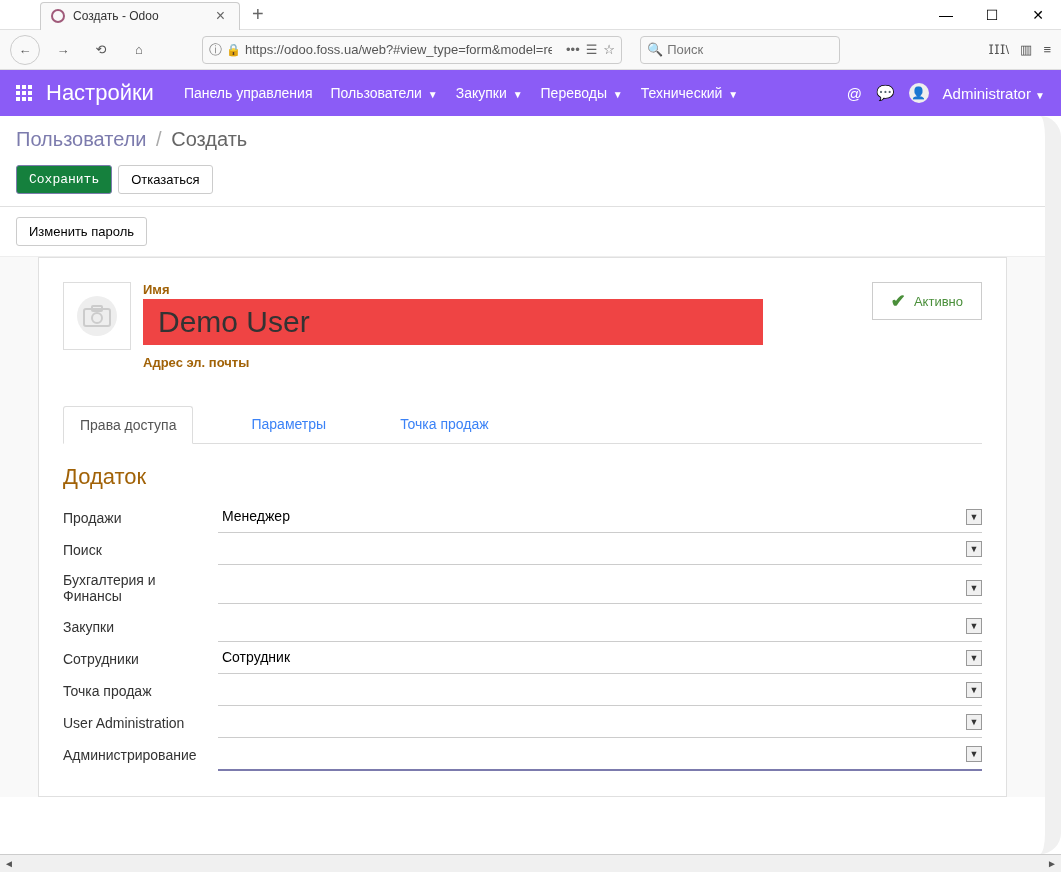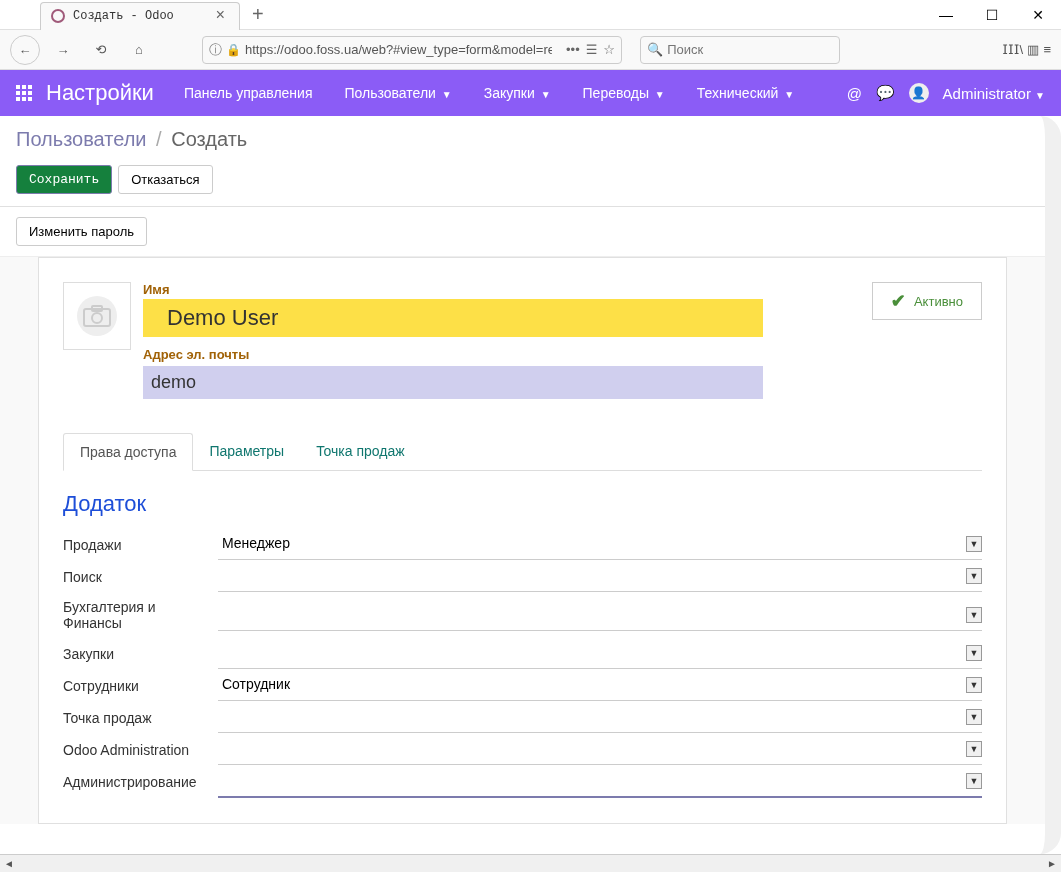--- a/index.html
+++ b/index.html
@@ -1,46 +1,46 @@
 <!DOCTYPE html>
 <html><head>
 <meta charset="utf-8">
 <style>
 * { box-sizing: border-box; margin: 0; padding: 0; }
 body { font-family: Arial, sans-serif; font-size: 13px; background: #fff; overflow: hidden; }
 
 
 .window-titlebar { height: 30px; background: #fff; display: flex; align-items: center; border-bottom: 1px solid #e0e0e0; }
 .tab-region { display: flex; align-items: center; height: 100%; padding-left: 40px; }
-.tab { display: flex; align-items: center; height: 28px; padding: 4px 10px; border: 1px solid #ccc; border-bottom: none; border-radius: 4px 4px 0 0; margin-top: 2px; min-width: 200px; background: #f9f9f9; font-family: Liberation Mono, monospace; }
+.tab { display: flex; align-items: center; height: 28px; padding: 4px 10px; border: 1px solid #ccc; border-bottom: none; border-radius: 4px 4px 0 0; margin-top: 2px; min-width: 200px; background: #f9f9f9; }
 .tab-favicon { width: 14px; height: 14px; border-radius: 50%; border: 2px solid #a05a7a; margin-right: 8px; }
 .tab-title { flex: 1; font-size: 12px; color: #333; }
 .tab-close { font-size: 16px; color: #666; cursor: pointer; padding: 0 4px; }
 .tab-new { font-size: 20px; color: #666; padding: 0 12px; cursor: pointer; }
 .window-controls { margin-left: auto; display: flex; }
 .win-btn { width: 46px; height: 30px; display: flex; align-items: center; justify-content: center; font-size: 14px; }
 
 .toolbar { height: 40px; background: #f9f9f9; border-bottom: 1px solid #ddd; display: flex; align-items: center; padding: 0 10px; gap: 8px; }
 .nav-btn { width: 30px; height: 30px; border: 1px solid #ccc; border-radius: 15px; display: flex; align-items: center; justify-content: center; color: #555; }
 .nav-btn.noborder { border: none; }
 .url-bar { flex: 1; max-width: 420px; height: 28px; border: 1px solid #ccc; border-radius: 4px; display: flex; align-items: center; padding: 0 6px; gap: 4px; margin-left: 40px; }
 .url-icon { font-size: 13px; color: #888; }
 .url-lock { color: #4caf50; font-size: 12px; }
 .url-text { flex: 1; font-size: 13px; color: #555; white-space: nowrap; overflow: hidden; }
 .url-actions { display: flex; gap: 6px; margin-left: 10px; color: #666; }
 .search-bar { width: 200px; height: 28px; border: 1px solid #ccc; border-radius: 4px; display: flex; align-items: center; padding: 0 6px; margin-left: 10px; }
 .search-icon { color: #888; margin-right: 4px; }
 .search-input { border: none; outline: none; font-size: 13px; flex: 1; background: transparent; }
-.br-right { margin-left: auto; display: flex; gap: 4px; color: #555; align-items: center; justify-content: flex-end; }
+.br-right { margin-left: auto; display: flex; gap: 11px; color: #555; align-items: center; justify-content: flex-end; }
 
 
 .app-navbar { height: 46px; background: #8b5cf6; display: flex; align-items: center; padding: 0 16px; color: #fff; }
 .apps-icon { margin-right: 14px; cursor: pointer; }
 .app-title { font-size: 22px; font-weight: 300; margin-right: 30px; }
-.nav-menu { display: flex; gap: 32px; font-size: 14px; }
+.nav-menu { display: flex; gap: 18px; font-size: 14px; }
 .nav-item { cursor: pointer; }
 .nav-item .caret { font-size: 10px; margin-left: 2px; }
 .nav-right { margin-left: auto; display: flex; align-items: center; gap: 14px; font-size: 15px; }
 .user-avatar { width: 20px; height: 20px; background: #eee; border-radius: 50%; display: inline-flex; align-items: center; justify-content: center; color: #7c7bad; font-size: 12px; }
 
 
 .content-area { height: calc(872px - 30px - 40px - 46px - 18px); overflow-y: auto; position: relative; border-right: 16px solid #f0f0f0; border-radius: 21px; }
 .control-panel { padding: 12px 16px; border-bottom: 1px solid #e0e0e0; }
 .breadcrumb { font-size: 20px; color: #666; margin-bottom: 14px; }
 .bc-link { color: #7c7bad; cursor: pointer; }
@@ -51,31 +51,31 @@
 
 .form-sheet-bg { background: #f9f9f9; padding: 0; }
 .statusbar { padding: 10px 16px; background: #fff; border-bottom: 1px solid #eee; }
 .form-sheet { background: #fff; margin: 0 38px; padding: 24px; border: 1px solid #e0e0e0; }
 
 .sheet-head { display: flex; }
 .avatar-box { width: 68px; height: 68px; border: 1px solid #ddd; margin-right: 12px; display: flex; align-items: center; justify-content: center; }
 .avatar-icon { width: 40px; height: 40px; border-radius: 50%; background: #eee; display: flex; align-items: center; justify-content: center; color: #ccc; }
 .title-fields { flex: 1; max-width: 620px; }
 .field-label { font-size: 13px; font-weight: bold; color: #a16207; margin-bottom: 2px; }
-.field-name { width: 100%; font-size: 22px; padding: 6px 24px; border: none; background: #fde047; color: #333; }
+.field-name { width: 100%; font-size: 30px; padding: 6px 15px; border: none; background: #ef4444; color: #333; }
 .field-email { width: 100%; font-size: 18px; padding: 6px 8px; border: none; background: #d0cfee; color: #333; margin-top: 2px; }
 .status-btn { margin-left: auto; border: 1px solid #ccc; padding: 8px 18px; display: flex; align-items: center; gap: 8px; height: 38px; cursor: pointer; }
 .status-check { color: #4a8f3a; font-size: 18px; font-weight: bold; }
 .status-text { color: #4a8f3a; font-weight: 500; }
 
-.tabs { margin-top: 34px; border-bottom: 1px solid #ddd; display: flex; }
-.tab-item { padding: 10px 16px; font-size: 14px; color: #0f766e; cursor: pointer; }
+.tabs { margin-top: 34px; border-bottom: 1px solid #ddd; display: flex; gap: 42px; }
+.tab-item { padding: 10px 16px; font-size: 14px; color: #3b82f6; cursor: pointer; }
 .tab-item.active { border: 1px solid #ddd; border-bottom: 1px solid #fff; margin-bottom: -1px; color: #555; border-radius: 3px 3px 0 0; }
 
-.section-title { font-size: 22px; color: #1d4ed8; margin-top: 20px; margin-bottom: 12px; }
+.section-title { font-size: 22px; color: #a16207; margin-top: 20px; margin-bottom: 12px; }
 .field-row { display: flex; align-items: center; border-bottom: 1px solid transparent; min-height: 32px; }
 .fr-label { width: 155px; font-weight: normal; font-size: 14px; color: #333; padding: 6px 0; }
 .fr-input-wrap { flex: 1; position: relative; border-bottom: 1px solid #ccc; display: flex; align-items: center; }
 .fr-input-wrap.focus { border-bottom: 2px solid #7c7bad; }
 .fr-select { flex: 1; padding: 6px 4px; font-size: 14px; min-height: 30px; }
 .fr-dropdown { width: 16px; height: 16px; border: 1px solid #999; background: #f0f0f0; display: flex; align-items: center; justify-content: center; font-size: 9px; color: #333; cursor: pointer; }
 
 .bottom-scroll { height: 18px; background: #f0f0f0; border-top: 1px solid #ccc; display: flex; align-items: center; }
 .scroll-arrow { width: 18px; height: 18px; display: flex; align-items: center; justify-content: center; font-size: 10px; color: #555; }
 .scroll-track { flex: 1; }
@@ -183,21 +183,20 @@
                 <rect x="1" y="4" width="26" height="17" rx="2" fill="none" stroke="#ccc" stroke-width="2"></rect>
                 <rect x="9" y="1" width="10" height="5" rx="1" fill="none" stroke="#ccc" stroke-width="2"></rect>
                 <circle cx="14" cy="13" r="5" fill="none" stroke="#ccc" stroke-width="2"></circle>
               </svg>
           </div>
         </div>
         <div class="title-fields">
           <div class="field-label">Имя</div>
           <input class="field-name" value="Demo User" style="">
           <div class="field-label" style="margin-top:10px;">Адрес эл. почты</div>
-          <input class="field-email" value="demo" style="">
         </div>
         <div class="status-btn">
           <span class="status-check">✔</span>
           <span class="status-text">Активно</span>
         </div>
       </div>
 
       <div class="tabs">
         <div class="tab-item active">Права доступа</div>
         <div class="tab-item">Параметры</div>
@@ -242,21 +241,21 @@
         </div>
       </div>
       <div class="field-row">
         <div class="fr-label">Точка продаж</div>
         <div class="fr-input-wrap">
           <div class="fr-select"></div>
           <div class="fr-dropdown">▼</div>
         </div>
       </div>
       <div class="field-row">
-        <div class="fr-label">Odoo Administration</div>
+        <div class="fr-label">User Administration</div>
         <div class="fr-input-wrap">
           <div class="fr-select"></div>
           <div class="fr-dropdown">▼</div>
         </div>
       </div>
       <div class="field-row">
         <div class="fr-label">Администрирование</div>
         <div class="fr-input-wrap focus">
           <div class="fr-select"></div>
           <div class="fr-dropdown">▼</div>

